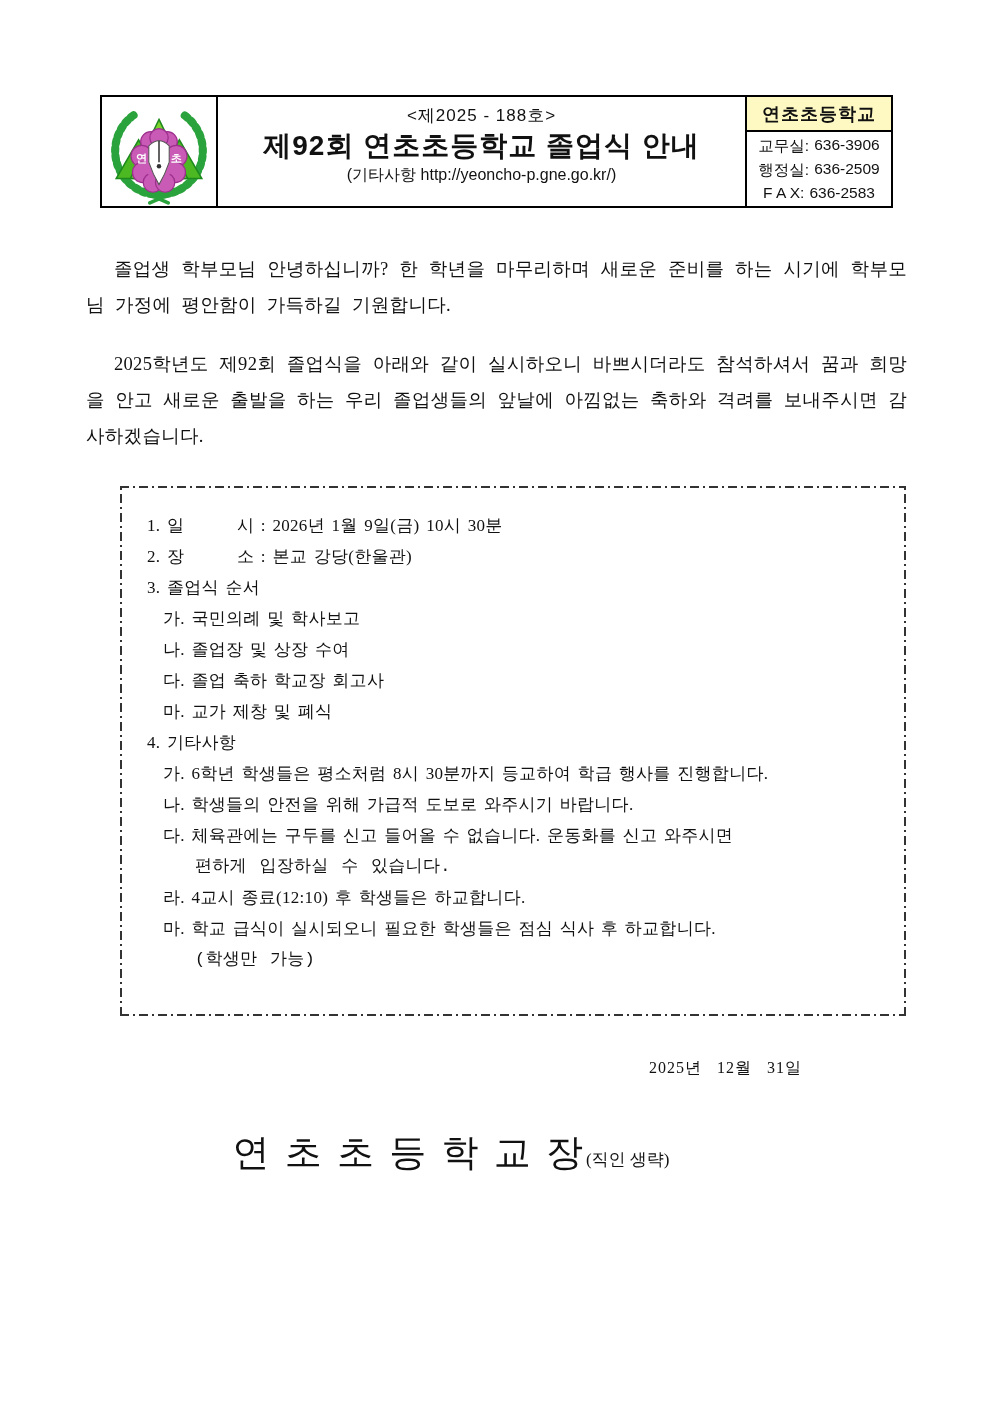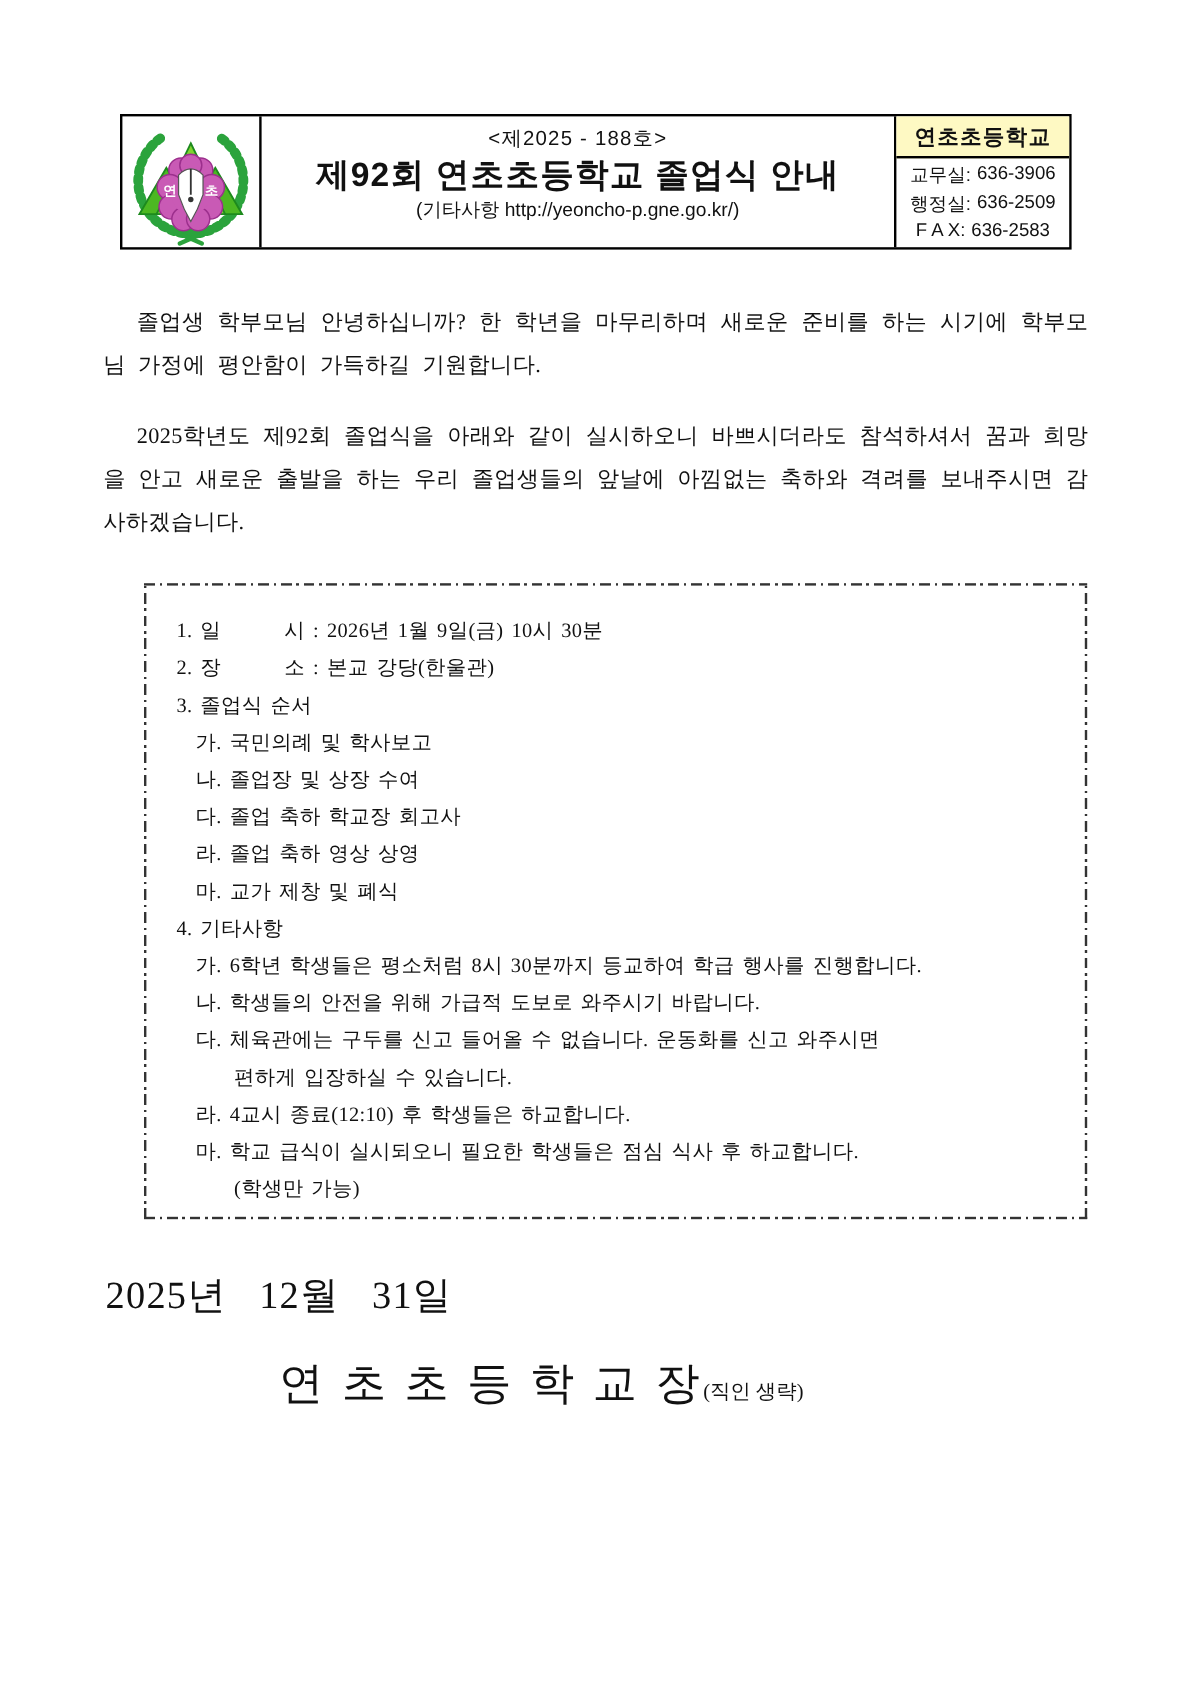--- a/index.html
+++ b/index.html
@@ -33,25 +33,25 @@
   
   .notice-box{position:absolute;left:120px;top:486px;width:786px;height:530px;box-sizing:border-box;
     padding:24px 14px 0 27px;}
   .edge{position:absolute;background-repeat:repeat;}
   .edge-h{left:0;right:0;height:2px;
     background:repeating-linear-gradient(90deg,#333 0 9px,transparent 9px 13px,#333 13px 15px,transparent 15px 19px);}
   .edge-v{top:0;bottom:0;width:2px;
     background:repeating-linear-gradient(0deg,#333 0 9px,transparent 9px 13px,#333 13px 15px,transparent 15px 19px);}
   .edge-t{top:0;} .edge-b{bottom:0;} .edge-l{left:0;} .edge-r{right:0;}
   .nline{white-space:pre-wrap;font-size:17px;line-height:31px;word-spacing:0.12em;letter-spacing:0.3px;}
-  .ind1{padding-left:16px;} .ind2{padding-left:48px;}
+  .ind1{padding-left:16px;} .ind2{padding-left:48px;font-family:Liberation Mono, monospace;}
 
   
-  .footer-date{position:absolute;left:88px;top:1058px;width:702px;text-align:left;
-    font-size:32px;white-space:pre;letter-spacing:1px;}
+  .footer-date{position:absolute;left:100px;top:1058px;width:702px;text-align:right;
+    font-size:16px;white-space:pre;letter-spacing:1px;}
   .signature{position:absolute;left:100px;top:1128px;width:702px;text-align:center;white-space:nowrap;}
   .signer{font-size:37px;letter-spacing:3px;white-space:pre;}
   .seal-note{font-size:17px;letter-spacing:0;}
 </style>
 </head>
 <body>
 
 <div class="page">
 
   <div class="header-table">
@@ -125,21 +125,20 @@
     <div class="edge edge-h edge-b"></div>
     <div class="edge edge-v edge-l"></div>
     <div class="edge edge-v edge-r"></div>
 
     <div class="nline">1. 일        시 : 2026년 1월 9일(금) 10시 30분</div>
     <div class="nline">2. 장        소 : 본교 강당(한울관)</div>
     <div class="nline">3. 졸업식 순서</div>
     <div class="nline ind1">가. 국민의례 및 학사보고</div>
     <div class="nline ind1">나. 졸업장 및 상장 수여</div>
     <div class="nline ind1">다. 졸업 축하 학교장 회고사</div>
-    <div class="nline ind1">라. 졸업 축하 영상 상영</div>
     <div class="nline ind1">마. 교가 제창 및 폐식</div>
     <div class="nline">4. 기타사항</div>
     <div class="nline ind1">가. 6학년 학생들은 평소처럼 8시 30분까지 등교하여 학급 행사를 진행합니다.</div>
     <div class="nline ind1">나. 학생들의 안전을 위해 가급적 도보로 와주시기 바랍니다.</div>
     <div class="nline ind1">다. 체육관에는 구두를 신고 들어올 수 없습니다. 운동화를 신고 와주시면</div>
     <div class="nline ind2">편하게 입장하실 수 있습니다.</div>
     <div class="nline ind1">라. 4교시 종료(12:10) 후 학생들은 하교합니다.</div>
     <div class="nline ind1">마. 학교 급식이 실시되오니 필요한 학생들은 점심 식사 후 하교합니다.</div>
     <div class="nline ind2">(학생만 가능)</div>
   </div>

